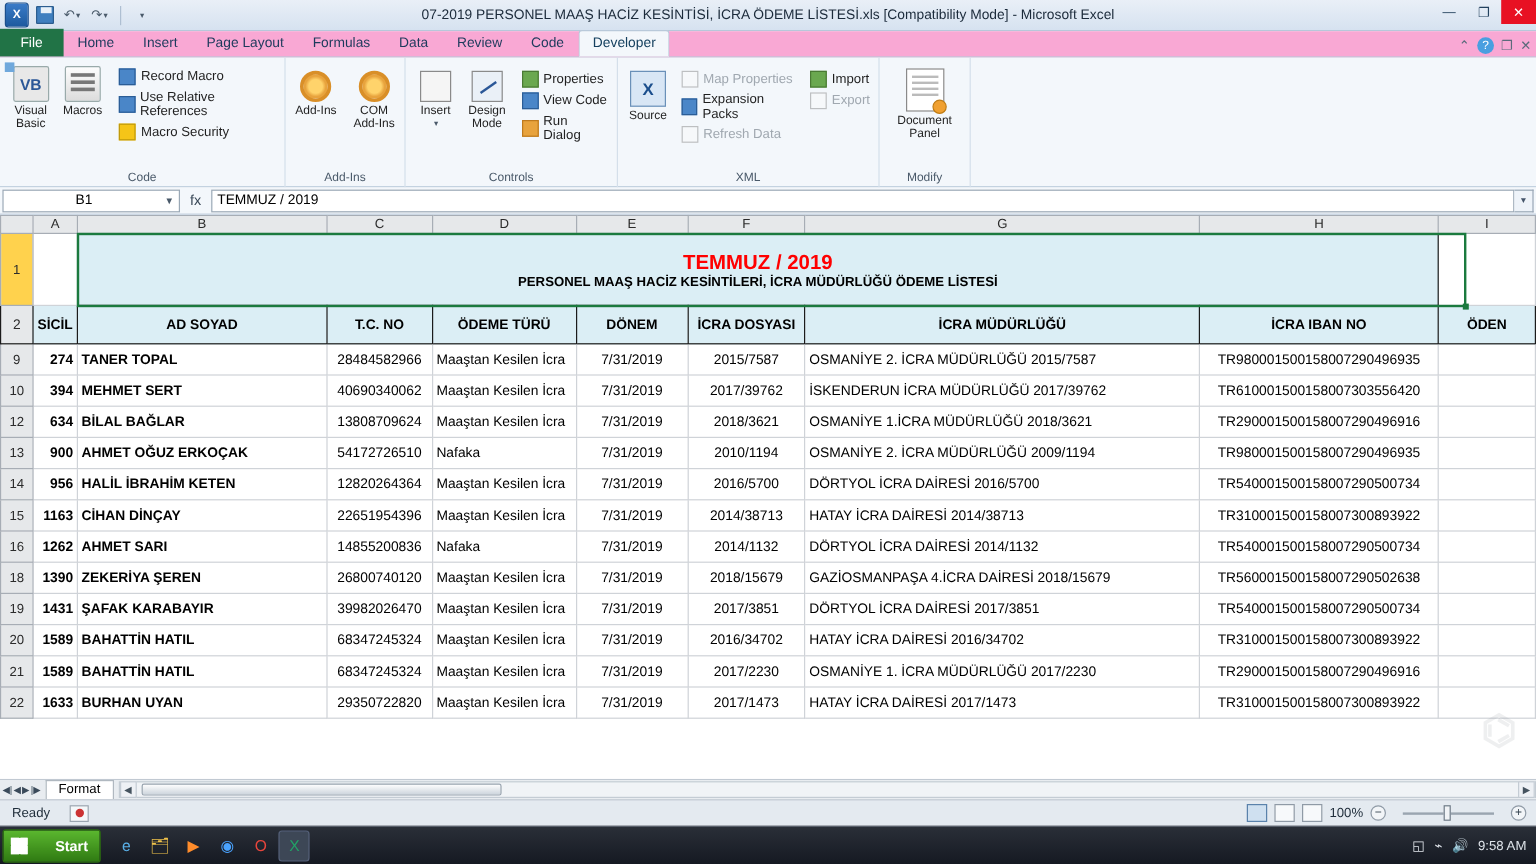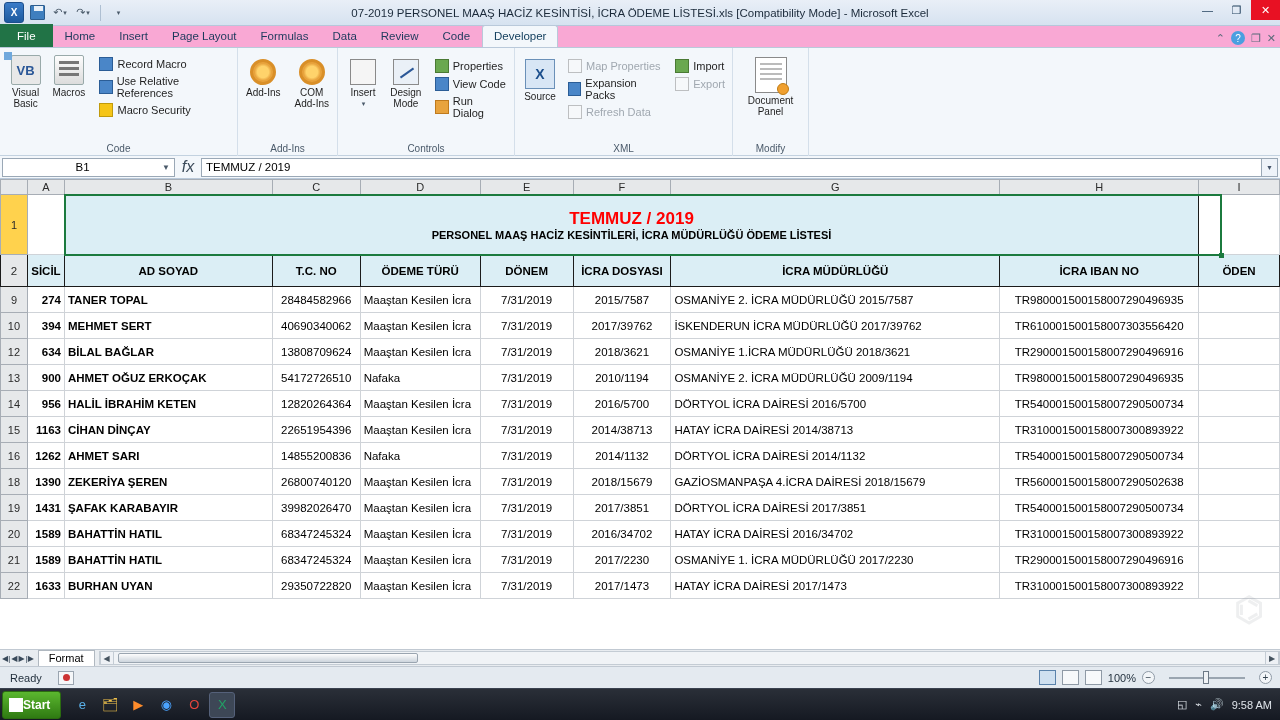--- a/index.html
+++ b/index.html
@@ -108,25 +108,25 @@
   .sq.blue { background:#4a86c8; border-color:#2b5d96; }
   .sq.green { background:#6aa84f; border-color:#4a7a34; }
   .sq.orange { background:#e8a33d; border-color:#bf7a1d; }
   .sq.warn { background:#f5c518; border-color:#c09a0c; }
   .disabled { color: #a0a8b0 !important; }
   .disabled .sq { opacity: .45; }
 
   
   .formulabar { height: 23px; background: #f3f7fb; border-bottom: 1px solid #b9c9da;
     display: flex; align-items: center; padding: 1px 2px; }
-  .namebox { width: 173px; height: 19px; background: #fff; border: 1px solid #9aa8b6;
+  .namebox { width: 148px; height: 19px; background: #fff; border: 1px solid #9aa8b6;
     display: flex; align-items: center; padding: 0 2px; font-size: 11.5px; }
   .namebox .nb-text { flex: 1; text-align: center; }
   .namebox .nb-caret { color:#4a5a6a; font-size: 8px; padding: 0 2px; }
-  .fx { width: 26px; text-align: center; font-style: italic; color: #3b4a59; font-size: 16px; }
+  .fx { width: 26px; text-align: center; color: #3b4a59; font-size: 12px; }
   .fbinput { flex: 1; height: 19px; background: #fff; border: 1px solid #9aa8b6; display: flex; align-items: center;
     padding: 0 4px; font-size: 11.5px; color: #000; }
   .fb-caret { width: 16px; display: flex; flex-direction: column; align-items: center; justify-content: center;
     height: 19px; border: 1px solid #9aa8b6; border-left: none; background: #eef3f9; font-size: 7px; color:#44546a; }
 
   
   .sheetwrap { flex: 1; position: relative; background: #fff; overflow: hidden; }
   table.grid { border-collapse: collapse; table-layout: fixed; }
   .colhdr td, .rowhdr {
     background: #e6e8ea; border: 1px solid #a7adb5; color: #2b2b2b;
@@ -172,21 +172,21 @@
   .viewbtn.active { background: #cfe0f0; border-color: #5a82ab; }
   .zoomslider { width: 92px; height: 14px; position: relative; display: flex; align-items: center; }
   .zoomtrack { position: absolute; left: 8px; right: 8px; height: 2px; background: #9aa5b0; }
   .zoomthumb { position: absolute; left: 42px; width: 6px; height: 13px; background: #f0f3f6; border: 1px solid #6d7a87; }
   .zoomsign { width: 13px; height: 13px; border-radius: 50%; border: 1px solid #8f9aa6; background: #f2f5f8;
     display: flex; align-items: center; justify-content: center; font-size: 10px; color: #34434f; }
 
   
   .taskbar { height: 32px; background: linear-gradient(#2a2f38, #151922); display: flex; align-items: center;
     border-top: 1px solid #3a4250; }
-  .startbtn { display: flex; align-items: center; gap: 0; padding: 0 10px 0 6px; height: 28px; margin-left: 2px;
+  .startbtn { display: flex; align-items: center; gap: 23px; padding: 0 10px 0 6px; height: 28px; margin-left: 2px;
     background: linear-gradient(#5bb72f, #2f7a12); border: 1px solid #2b6c10; border-radius: 3px; color: #fff;
     font-size: 12px; font-weight: bold; }
   .winlogo { width: 14px; height: 14px; background:
      linear-gradient(#fff 0 0) padding-box; display: grid; grid-template-columns: 1fr 1fr; grid-gap: 1px; }
   .winlogo i { background: #fff; display: block; }
   .tbicons { display: flex; align-items: center; gap: 2px; margin-left: 8px; }
   .tbicon { width: 26px; height: 26px; border-radius: 3px; display: flex; align-items: center; justify-content: center;
     font-size: 13px; color: #fff; }
   .tbicon.active { background: #3d4756; border: 1px solid #55617a; }
   .tray { margin-left: auto; display: flex; align-items: center; gap: 8px; color: #dfe4ea; font-size: 11px;

